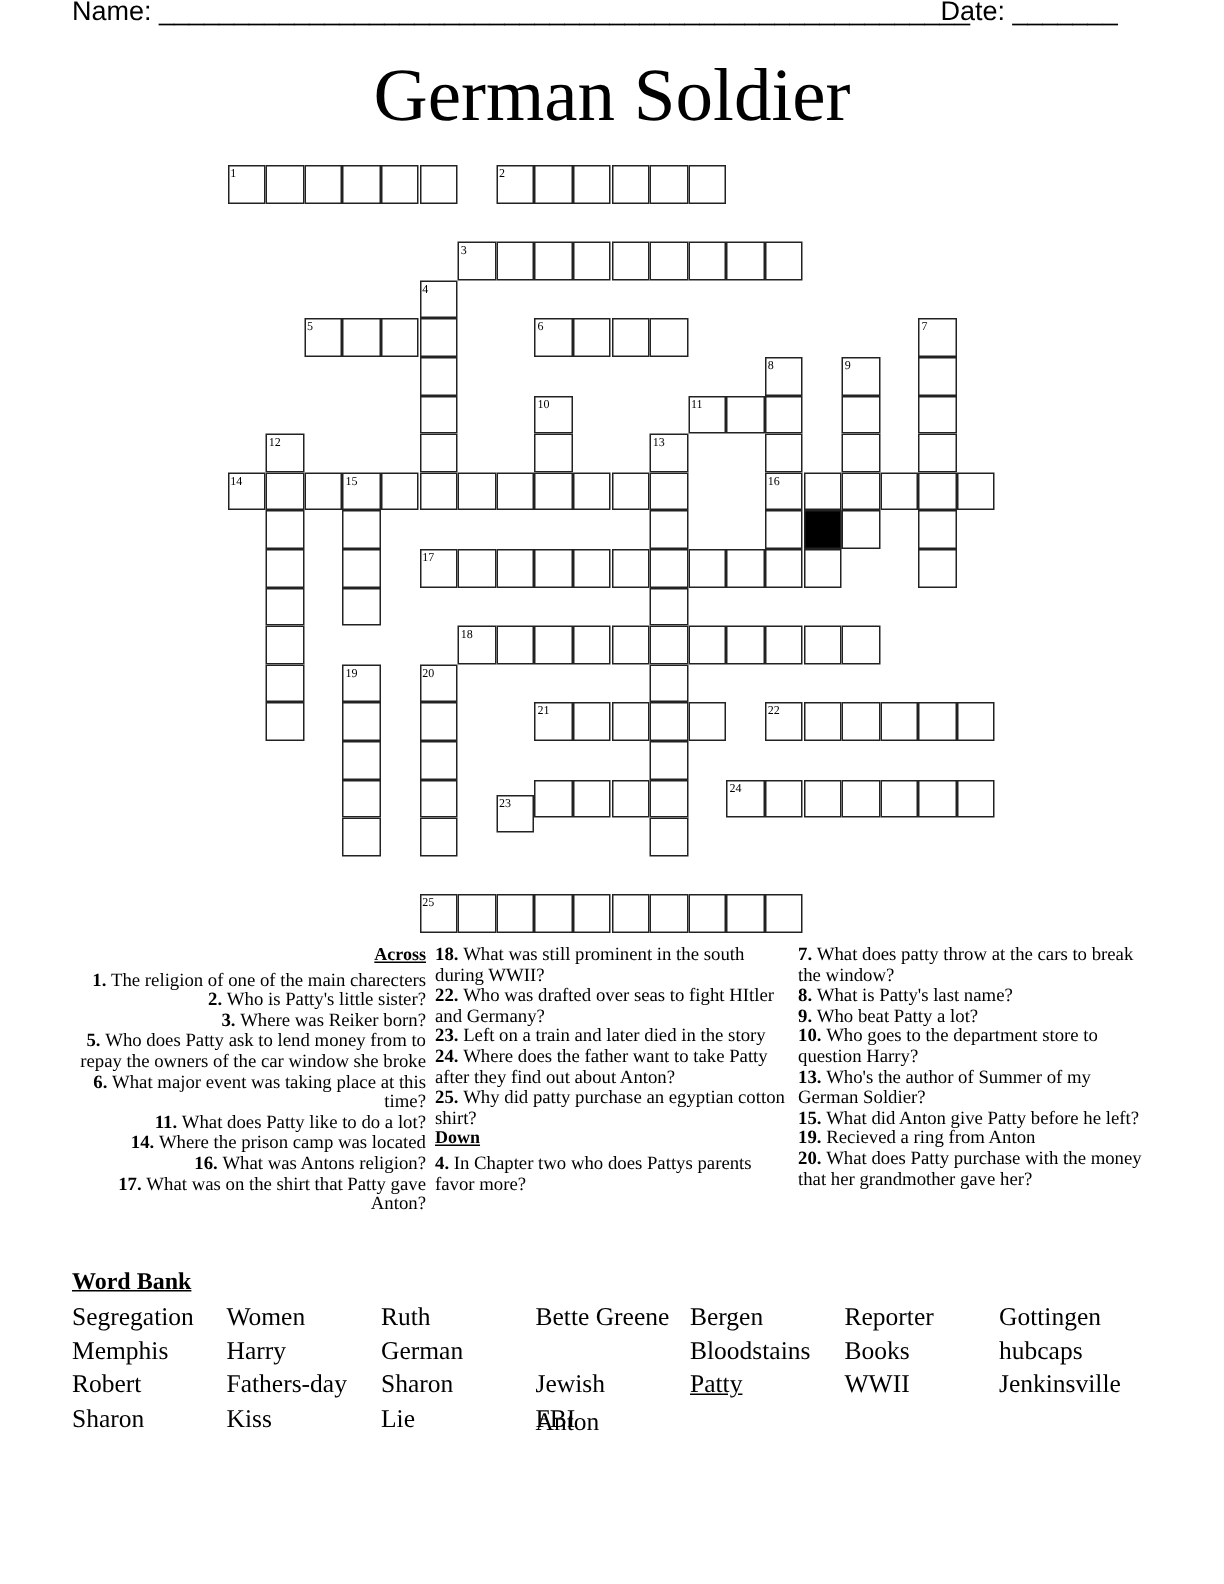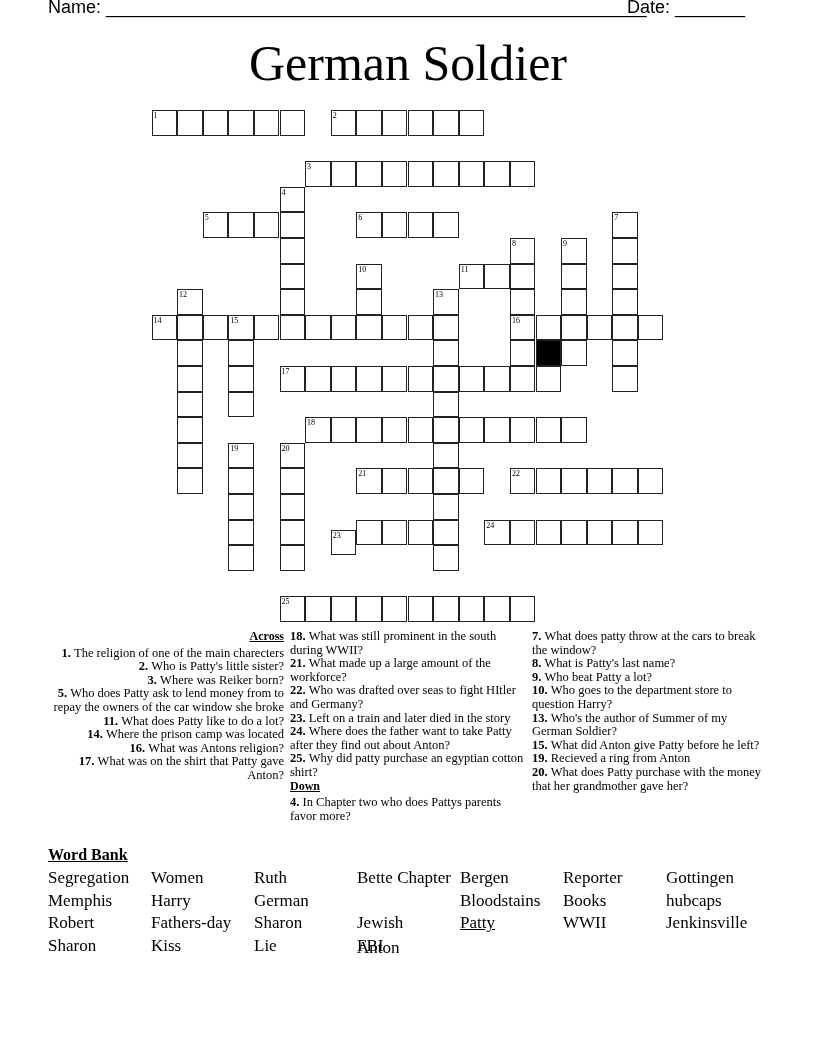--- a/index.html
+++ b/index.html
@@ -228,30 +228,30 @@
     <div class="cell black" style="left: 535.5px; top: 340.4px;"></div>
   </div>
 
 <div class="col" style="left:48px; top:630px;text-align:right;">
   <span class="sec">Across</span>
   <div id="c1">
       <span class="clue"><b>1. </b>The religion of one of the main charecters</span>
       <span class="clue"><b>2. </b>Who is Patty's little sister?</span>
       <span class="clue"><b>3. </b>Where was Reiker born?</span>
       <span class="clue"><b>5. </b>Who does Patty ask to lend money from to repay the owners of the car window she broke</span>
+      <span class="clue"><b>6. </b>What major event was taking place at this time?</span>
       <span class="clue"><b>11. </b>What does Patty like to do a lot?</span>
       <span class="clue"><b>14. </b>Where the prison camp was located</span>
       <span class="clue"><b>16. </b>What was Antons religion?</span>
       <span class="clue"><b>17. </b>What was on the shirt that Patty gave Anton?</span>
     </div>
 </div>
 <div class="col" style="left:290px; top:630px;">
   <div id="c2">
       <span class="clue"><b>18. </b>What was still prominent in the south during WWII?</span>
-      <span class="clue"><b>21. </b>What made up a large amount of the workforce?</span>
       <span class="clue"><b>22. </b>Who was drafted over seas to fight HItler and Germany?</span>
       <span class="clue"><b>23. </b>Left on a train and later died in the story</span>
       <span class="clue"><b>24. </b>Where does the father want to take Patty after they find out about Anton?</span>
       <span class="clue"><b>25. </b>Why did patty purchase an egyptian cotton shirt?</span>
     </div>
   <span class="sec" style="margin-top:0">Down</span>
   <div id="c2d">
       <span class="clue"><b>4. </b>In Chapter two who does Pattys parents favor more?</span>
     </div>
 </div>
@@ -266,21 +266,21 @@
       <span class="clue"><b>19. </b>Recieved a ring from Anton</span>
       <span class="clue"><b>20. </b>What does Patty purchase with the money that her grandmother gave her?</span>
     </div>
 </div>
 
 <div class="wb-title">Word Bank</div>
 <div id="wb">
     <div class="wb" style="left: 48px; top: 868px;">Segregation</div>
     <div class="wb" style="left: 151px; top: 868px;">Women</div>
     <div class="wb" style="left: 254px; top: 868px;">Ruth</div>
-    <div class="wb" style="left: 357px; top: 868px;">Bette Chapter</div>
+    <div class="wb" style="left: 357px; top: 868px;">Bette Greene</div>
     <div class="wb" style="left: 460px; top: 868px;">Bergen</div>
     <div class="wb" style="left: 563px; top: 868px;">Reporter</div>
     <div class="wb" style="left: 666px; top: 868px;">Gottingen</div>
     <div class="wb" style="left: 48px; top: 890.7px;">Memphis</div>
     <div class="wb" style="left: 151px; top: 890.7px;">Harry</div>
     <div class="wb" style="left: 254px; top: 890.7px;">German</div>
     <div class="wb" style="left: 357px; top: 890.7px; margin-top: 47px;">Anton</div>
     <div class="wb" style="left: 460px; top: 890.7px;">Bloodstains</div>
     <div class="wb" style="left: 563px; top: 890.7px;">Books</div>
     <div class="wb" style="left: 666px; top: 890.7px; text-align: center;">hubcaps</div>

